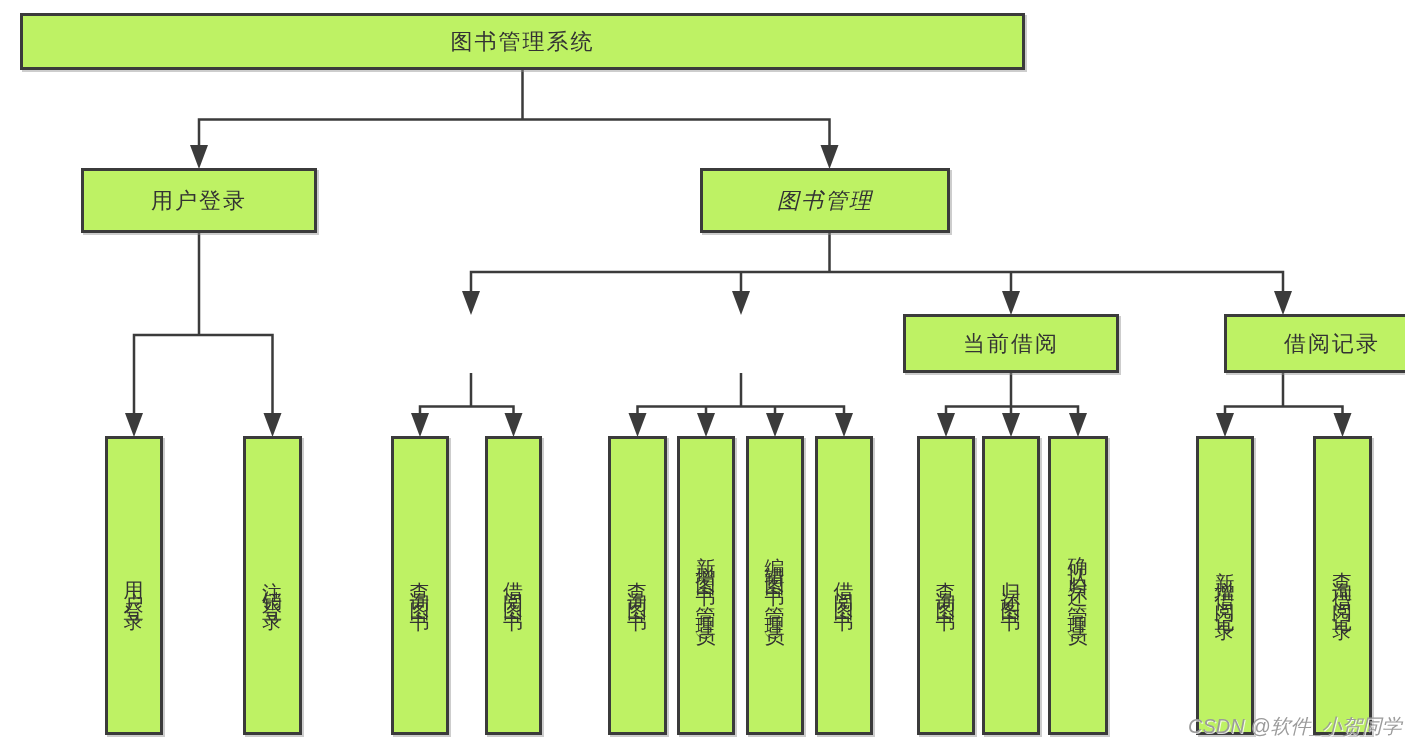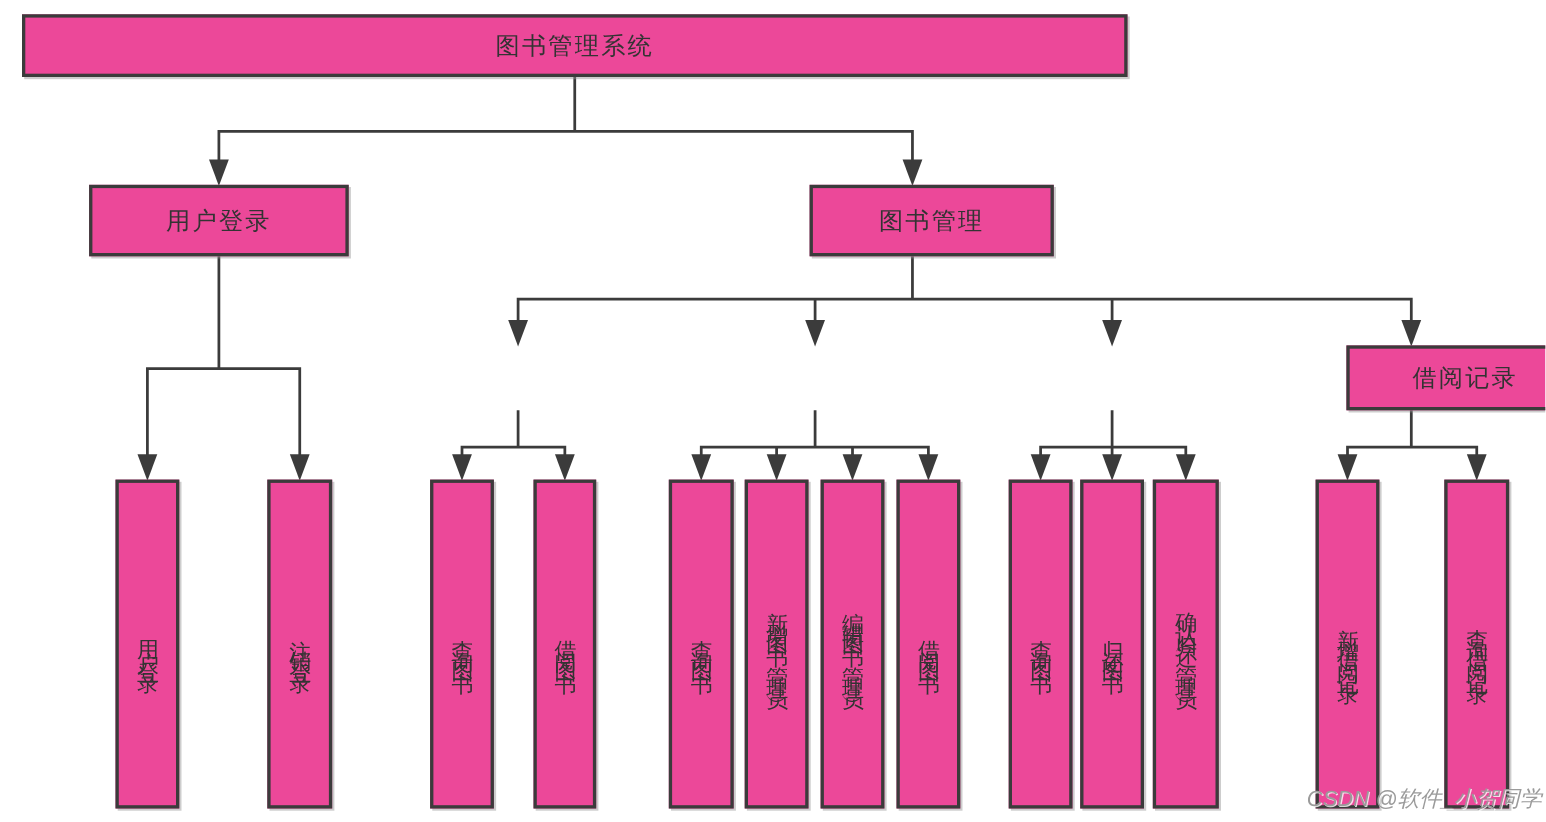--- a/index.html
+++ b/index.html
@@ -14,21 +14,21 @@
   }
   svg.wires {
     position: absolute;
     left: 0; top: 0;
     width: 1405px; height: 747px;
   }
   .box {
     position: absolute;
     box-sizing: border-box;
     border: 3px solid #3b3b3b;
-    background: #ec4899;
+    background: #bef264;
     display: flex;
     align-items: center;
     justify-content: center;
     box-shadow: 2px 2px 0 rgba(145,145,145,0.45);
   }
   .h-label {
     font-size: 22px;
     letter-spacing: 2px;
     color: #333333;
     white-space: nowrap;
@@ -100,24 +100,27 @@
     </g>
   </svg>
 
   <div class="box" style="left:20px; top:13px; width:1005px; height:57px;">
     <span class="h-label">图书管理系统</span>
   </div>
 
   <div class="box" style="left:81px; top:168px; width:236px; height:65px;">
     <span class="h-label">用户登录</span>
   </div>
-  <div class="box" style="left:736px; top:168px; width:222px; height:65px;">
+  <div class="box" style="left:700px; top:168px; width:250px; height:65px;font-style:italic;">
     <span class="h-label">图书管理</span>
   </div>
 
+  <div class="box" style="left:903px; top:314px; width:216px; height:59px;">
+    <span class="h-label">当前借阅</span>
+  </div>
   <div class="box" style="left:1184px; top:314px; width:216px; height:59px;margin-left:40px;">
     <span class="h-label">借阅记录</span>
   </div>
 
   <div class="box" style="left:105px; top:436px; width:58px; height:299px;">
     <span class="v-label">用户登录</span>
   </div>
   <div class="box" style="left:243px; top:436px; width:59px; height:299px;">
     <span class="v-label">注销登录</span>
   </div>

